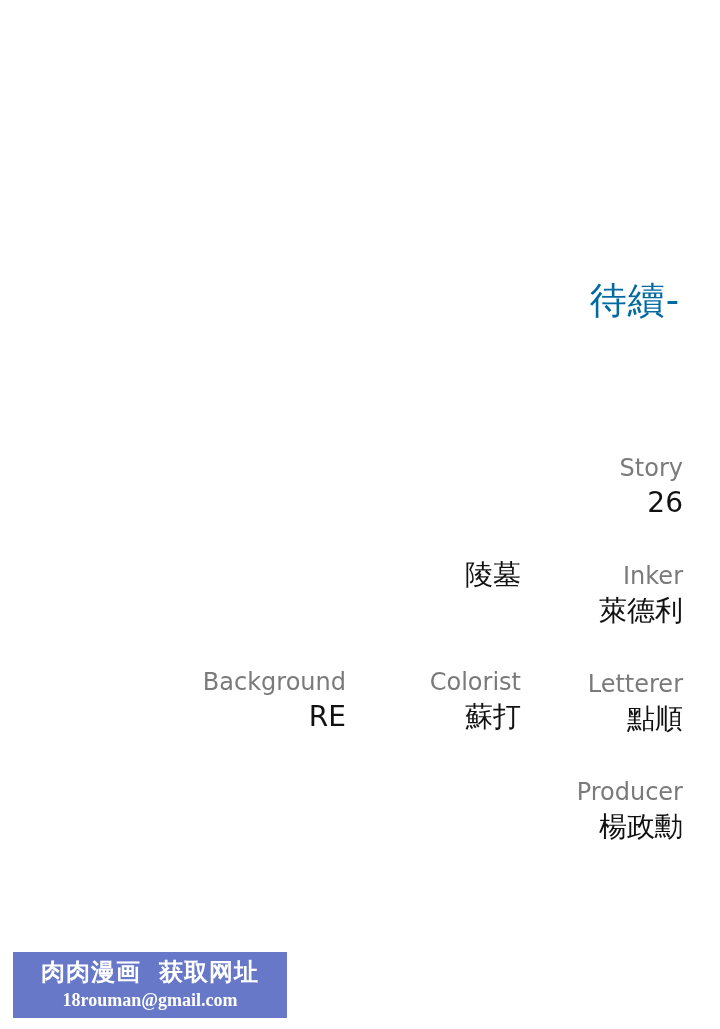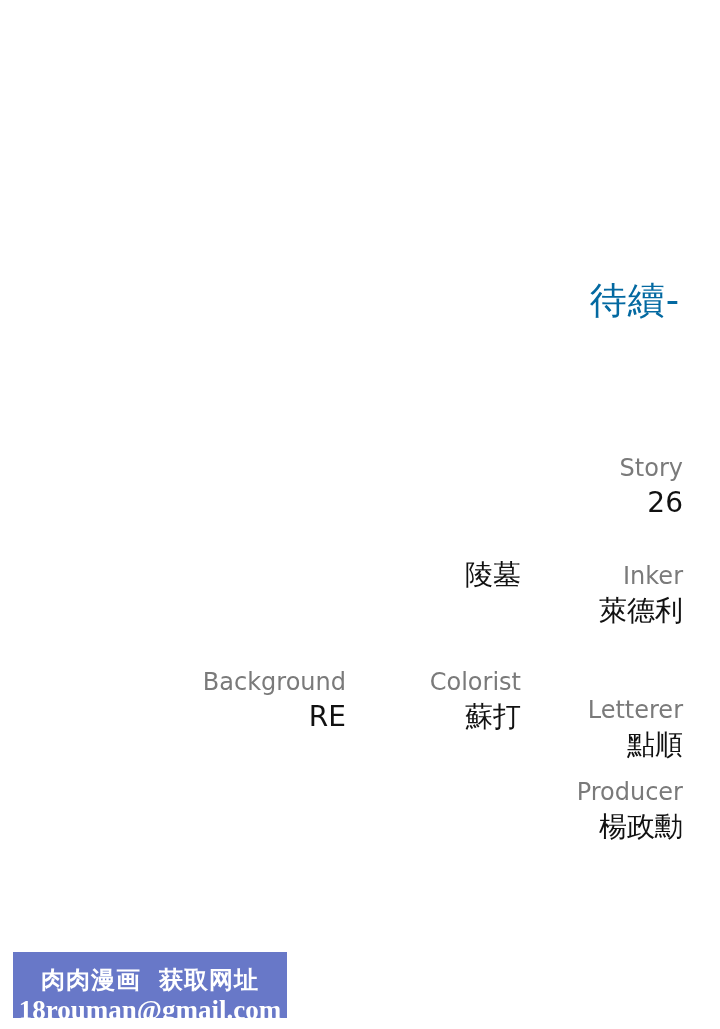--- a/index.html
+++ b/index.html
@@ -37,21 +37,21 @@
     .credit .name {
       display: block;
       font-size: 28px;
       color: #111111;
       line-height: 36px;
       white-space: nowrap;
     }
     
     .c-story      { right: 37px; top: 451px; }
     .c-inker      { right: 37px; top: 559px; }
-    .c-letterer   { right: 37px; top: 667px; margin-top: 26px; }
+    .c-letterer   { right: 37px; top: 667px; }
     .c-producer   { right: 37px; top: 775px; }
     
     .c-penciller  { right: 199px; top: 557px; }
     .c-colorist   { right: 199px; top: 665px; }
     
     .c-background { right: 374px; top: 665px; }
 
     .banner {
       position: absolute;
       left: 13px;
@@ -61,28 +61,28 @@
       background: #6878c8;
       color: #ffffff;
       font-family: "DejaVu Serif", "Liberation Serif", serif;
       font-weight: bold;
       text-align: center;
     }
     .banner .line1 {
       display: block;
       font-size: 24px;
       line-height: 30px;
-      margin-top: 15px;
+      margin-top: 5px;
       letter-spacing: 1px;
-      font-family: Liberation Mono, monospace;
+      font-family: Liberation Serif, serif;
     }
     .banner .line1 .gap { display: inline-block; width: 18px; }
     .banner .line2 {
       display: block;
-      font-size: 27px;
+      font-size: 18px;
       line-height: 26px;
       font-family: "Liberation Serif", "DejaVu Serif", serif;
     }
   </style>
 </head>
 <body>
 
 <div class="tbc">待續-</div>
 
 <div class="credit c-story">

